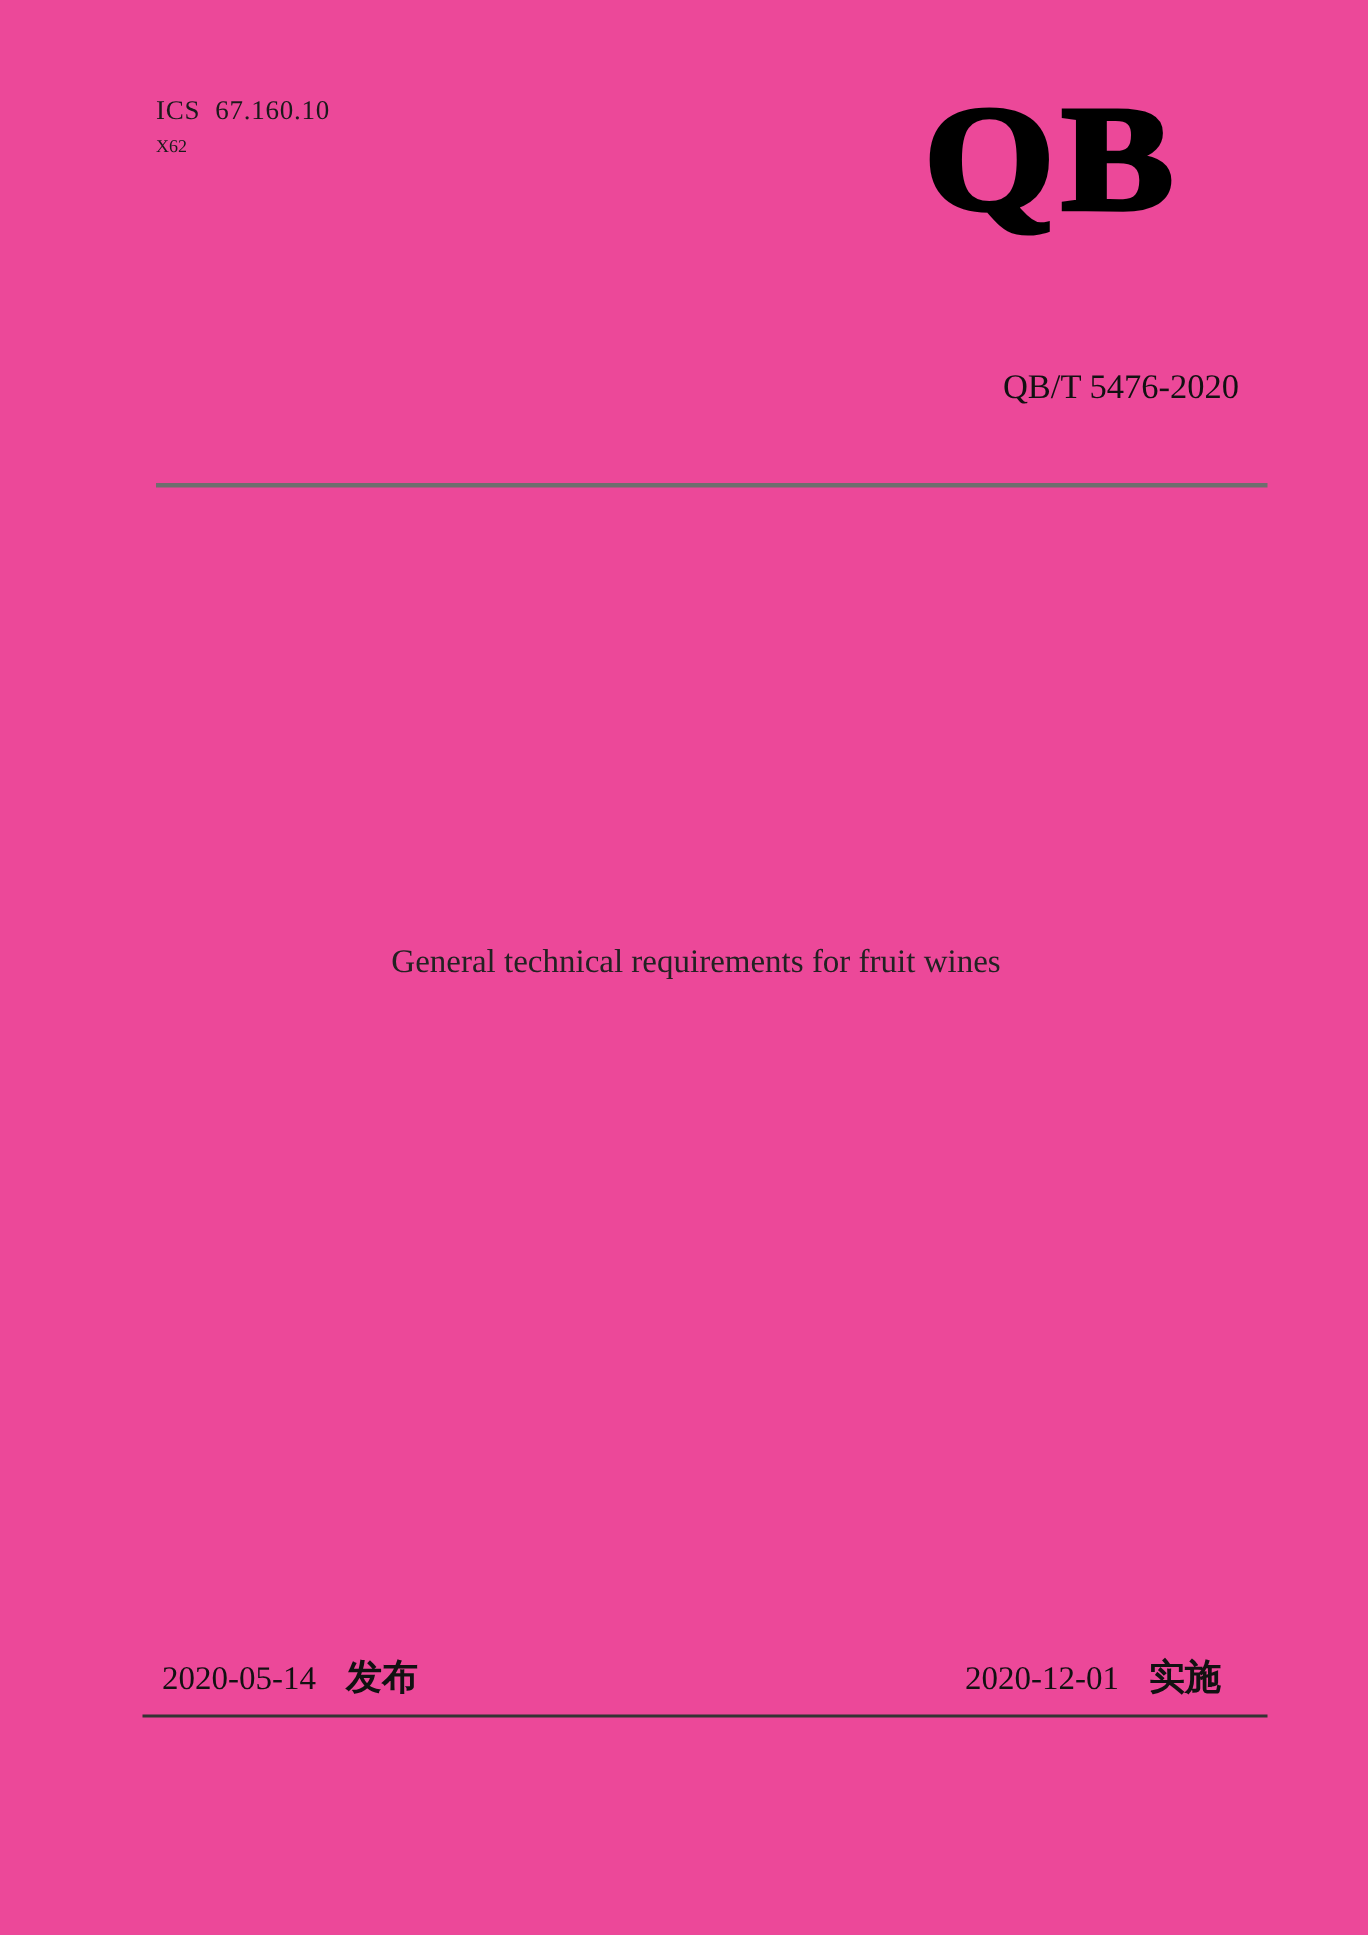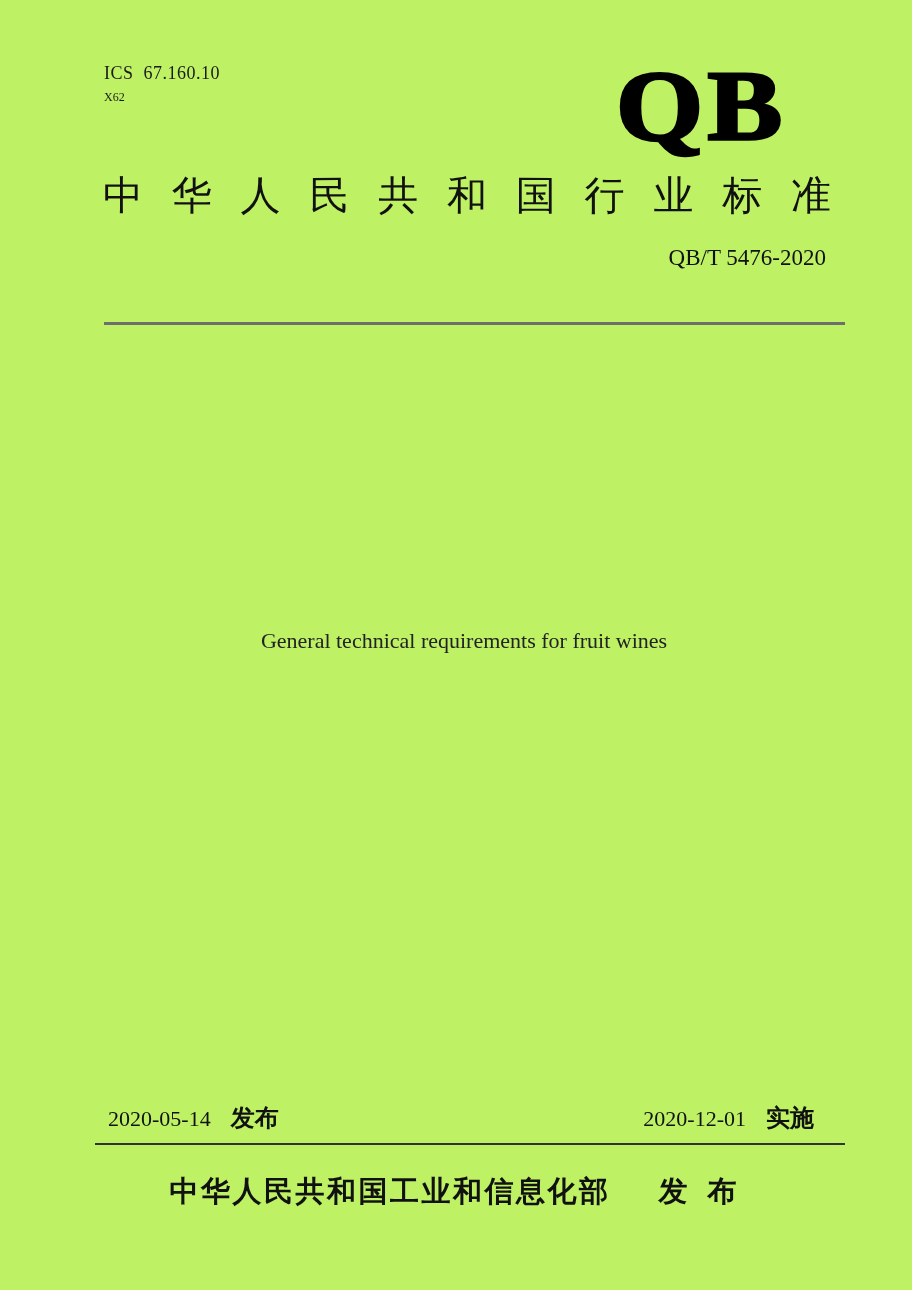--- a/index.html
+++ b/index.html
@@ -7,21 +7,21 @@
     padding: 0;
     background: #ffffff;
     font-family: "Liberation Sans", sans-serif;
     color: #1a1a1a;
   }
   .page {
     position: relative;
     width: 912px;
     height: 1290px;
     margin: 0 auto;
-    background: #bef264;
+    background: #ec4899;
     overflow: hidden;
   }
 
   
   .ics {
     position: absolute;
     left: 104px;
     top: 63px;
     font-family: "Liberation Serif", serif;
     font-size: 18px;
@@ -159,38 +159,33 @@
 <body>
 
 <div class="page">
 
   <div class="ics">ICS  67.160.10</div>
 
   <div class="doc-class">X62</div>
 
   <div class="logo">QB</div>
 
-  <div class="nation-title">中 华 人 民 共 和 国 行 业 标 准</div>
 
   <div class="std-number">QB/T 5476-2020</div>
 
   <div class="rule-top"></div>
 
 
   <div class="title-en">General technical requirements for fruit wines</div>
 
   <div class="date-row">
     <span>
       <span>2020-05-14</span><span class="cjk-label">发布</span>
     </span>
     <span>
       <span>2020-12-01</span><span class="cjk-label">实施</span>
     </span>
   </div>
 
   <div class="rule-bottom"></div>
 
-  <div class="issuer-row">
-    <span class="issuer-name">中华人民共和国工业和信息化部</span>
-    <span class="issue-label">发 布</span>
-  </div>
 
 </div>
 
 </body></html>

